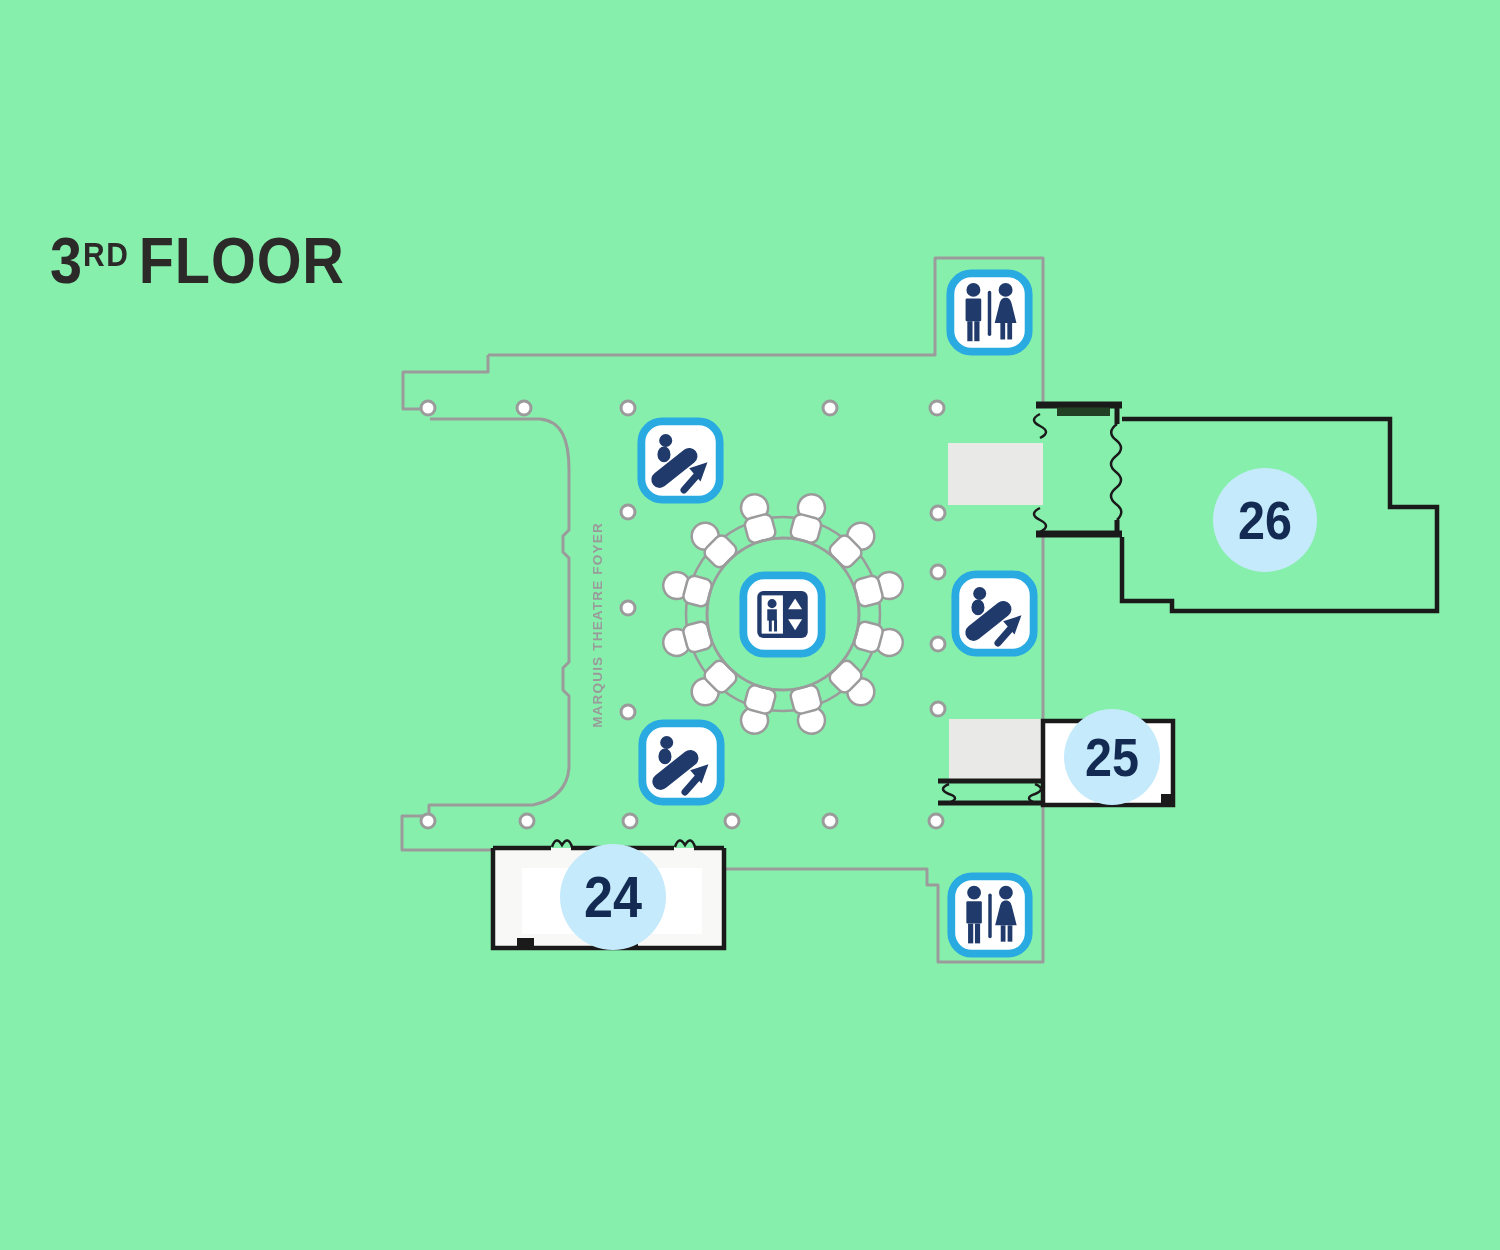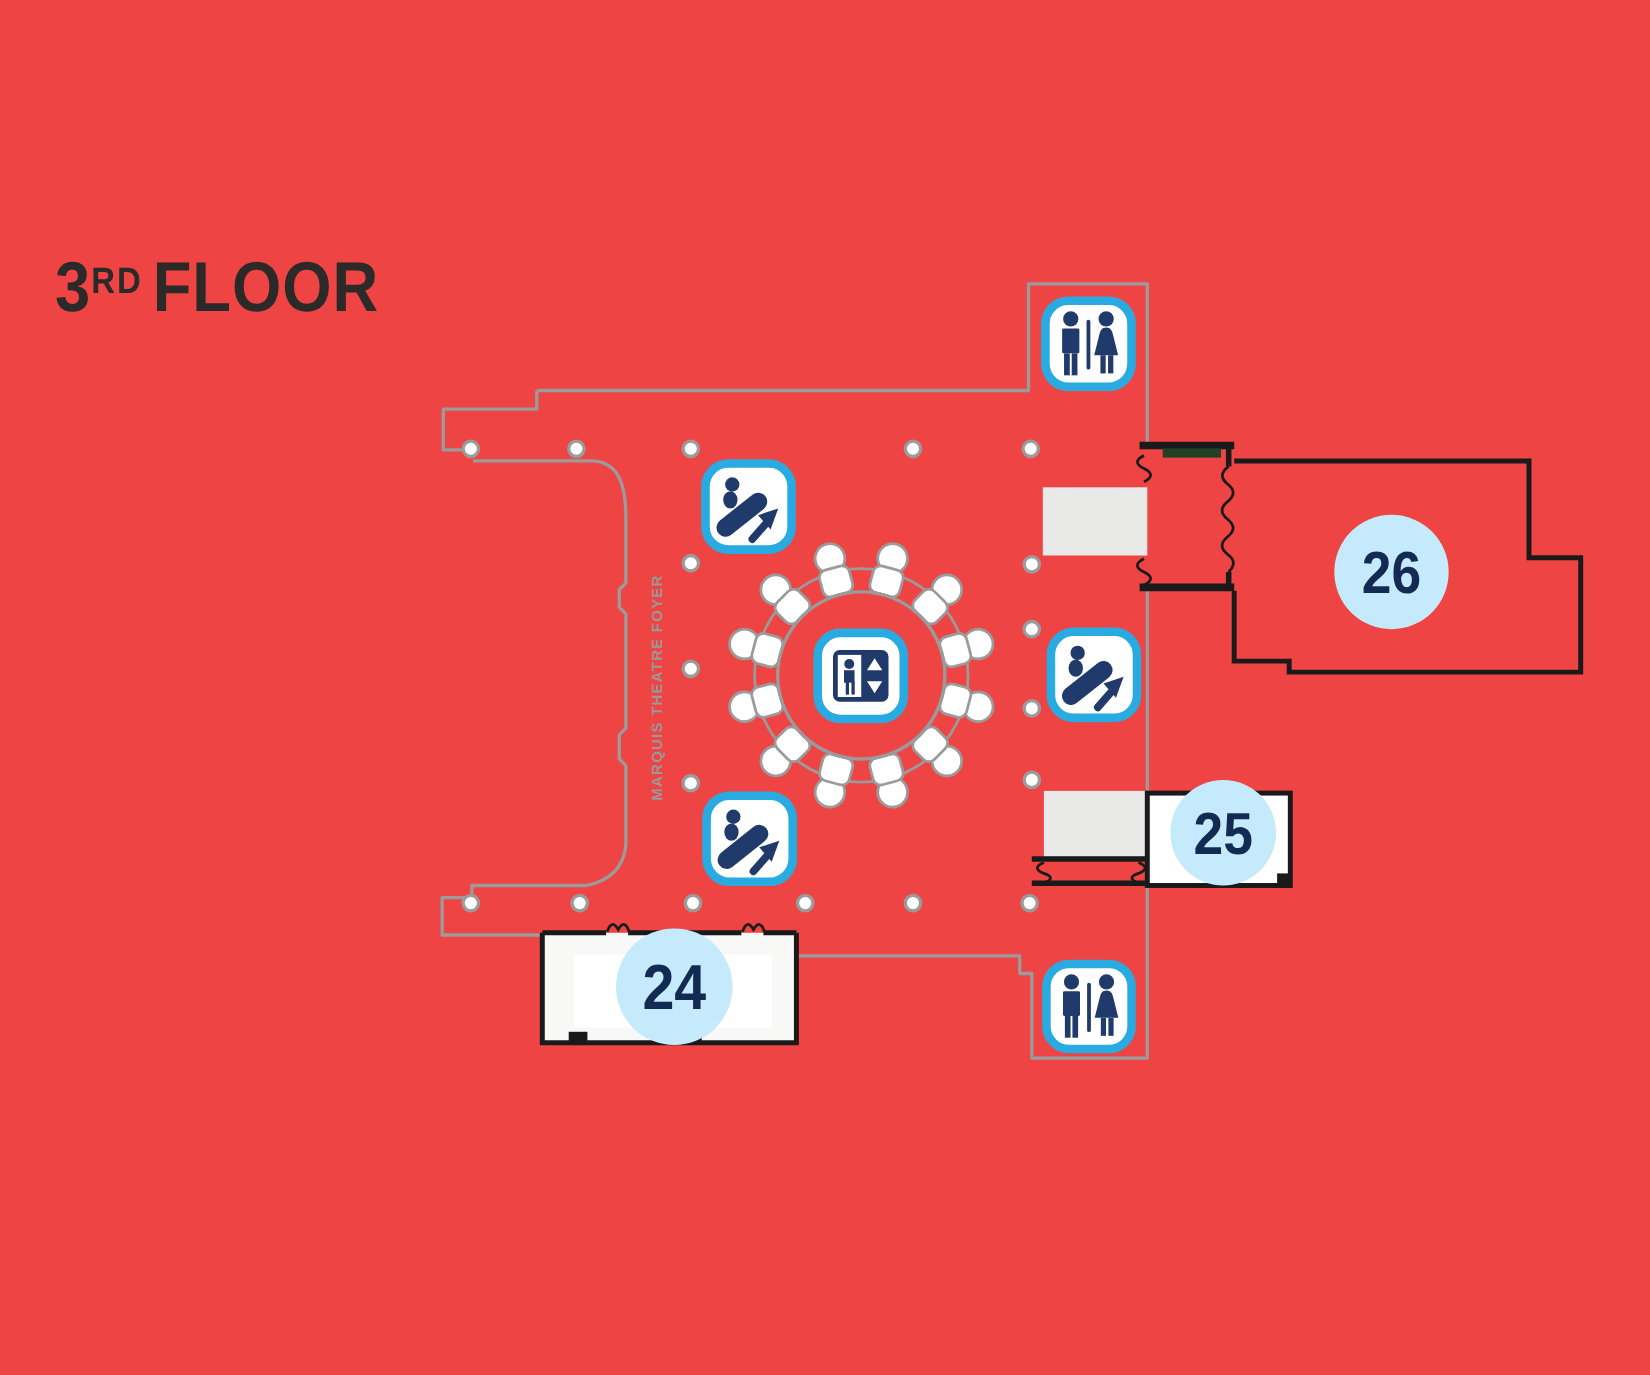--- a/index.html
+++ b/index.html
@@ -1,16 +1,16 @@
 <!DOCTYPE html>
 <html><head>
 <meta charset="utf-8">
 <style>
   html,body{margin:0;padding:0;background:#fff;}
-  #stage{position:relative;width:1500px;height:1250px;background:#ef4444;overflow:hidden;
+  #stage{position:relative;width:1500px;height:1250px;background:#86efac;overflow:hidden;
          font-family:"Liberation Sans", sans-serif;}
   #floor-title{position:absolute;left:50px;top:224px;font-size:64px;font-weight:bold;
                color:#2b2a29;letter-spacing:1px;transform:scaleX(0.9);transform-origin:left top;
                white-space:nowrap;}
   #floor-title sup{font-size:0.52em;vertical-align:0.52em;letter-spacing:2px;margin-right:10px;}
   svg{position:absolute;left:0;top:0;}
   .wall-gray{stroke:#9b9b9b;stroke-width:3;fill:none;stroke-linejoin:round;}
   .wall-black{stroke:#1a1a1a;stroke-width:4.5;fill:none;stroke-linejoin:miter;}
   .thin-black{stroke:#1a1a1a;stroke-width:2.5;fill:none;}
   .col-circle{stroke:#9b9b9b;stroke-width:3;fill:#fff;}

